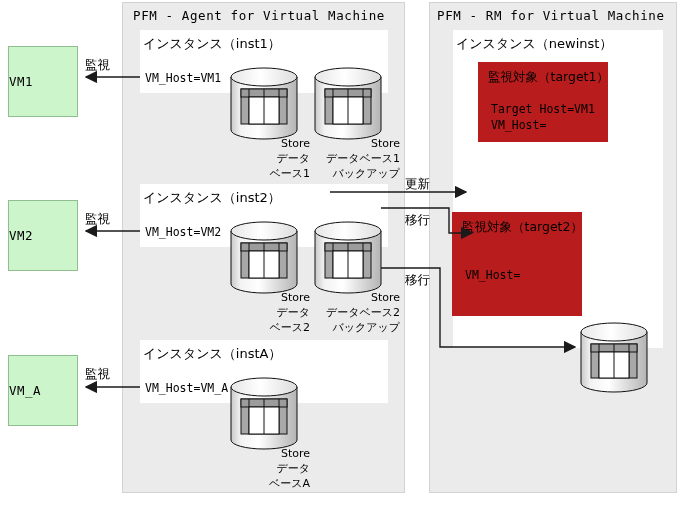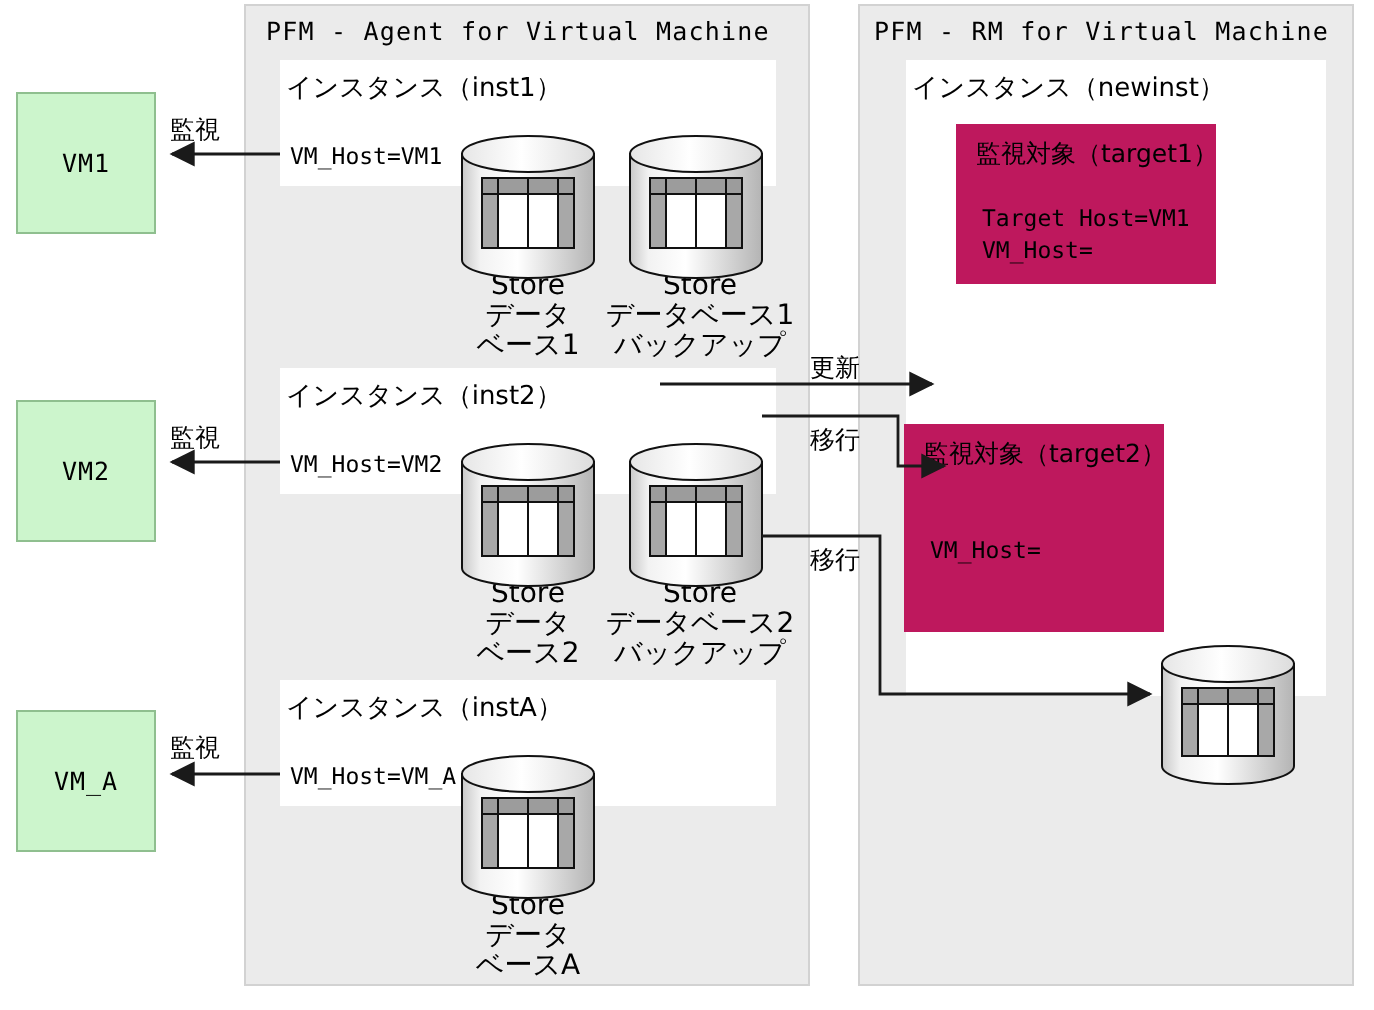--- a/index.html
+++ b/index.html
@@ -53,54 +53,53 @@
     color: #000;
     white-space: nowrap;
   }
   .vmbox {
     position: absolute;
     background: #ccf5cc;
     border: 1px solid #8fbf8f;
     box-sizing: border-box;
     display: flex;
     align-items: center;
-    justify-content: center;
   }
   .vmbox span {
     font-family: "DejaVu Sans Mono", "Liberation Mono", monospace;
     font-size: 12.5px;
     color: #000;
     letter-spacing: 0.5px;
   }
   .bluebox {
     position: absolute;
-    background: #be185d;
+    background: #b91c1c;
     box-sizing: border-box;
   }
   .blue-title {
     position: absolute;
     left: 10px;
     top: 7px;
     font-size: 12.5px;
     color: #000;
     white-space: nowrap;
   }
   .blue-line {
     position: absolute;
     font-family: "DejaVu Sans Mono", "Liberation Mono", monospace;
     font-size: 11.5px;
     color: #000;
     white-space: nowrap;
     left: 13px;
   }
   .cap {
     position: absolute;
-    font-size: 14px;
-    color: #000;
-    text-align: center;
+    font-size: 11px;
+    color: #000;
+    text-align: right;
     line-height: 15px;
     white-space: pre-line;
   }
   .lbl {
     position: absolute;
     font-size: 12.5px;
     color: #000;
     white-space: nowrap;
   }
   svg.overlay {

